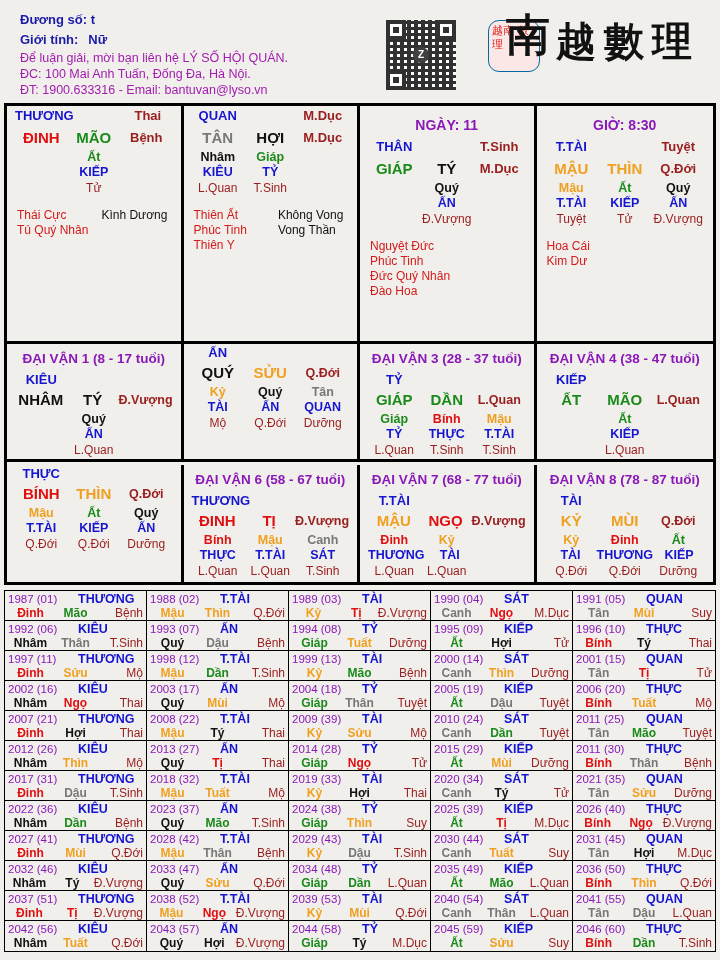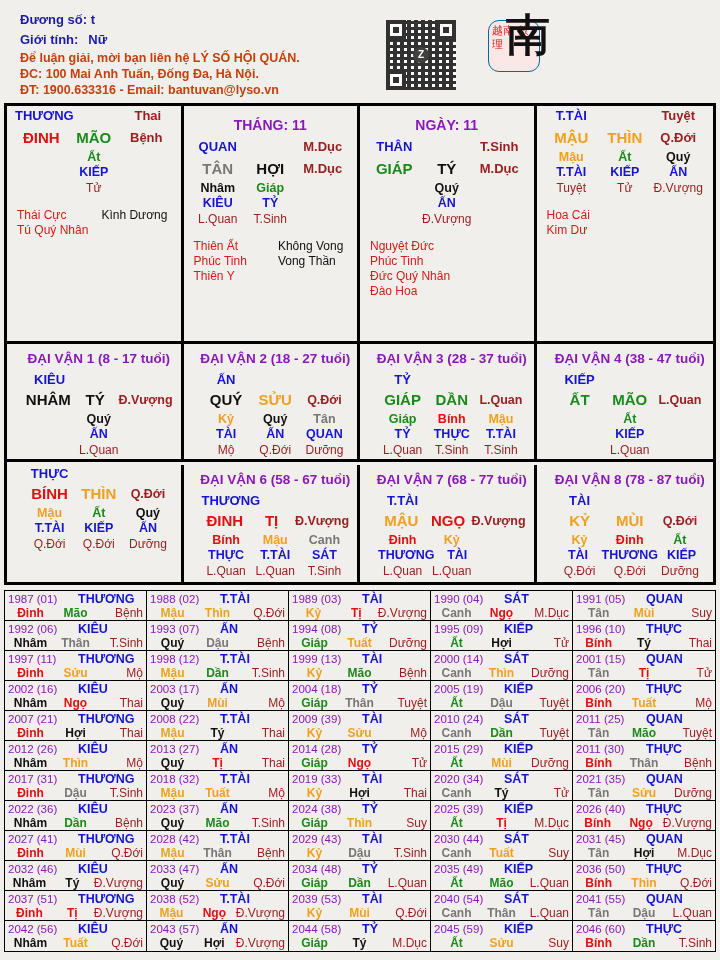--- a/index.html
+++ b/index.html
@@ -6,21 +6,21 @@
   body {
     width: 720px; height: 960px; overflow: hidden;
     background: #f1efec;
     font-family: "Liberation Sans", sans-serif;
     position: relative;
   }
   .header { position: absolute; left: 8px; top: 0; width: 720px; height: 100px; }
   .info { position: absolute; left: 12px; top: 10px; }
   .info .l1, .info .l2 { color: #1a1aa8; font-weight: bold; font-size: 13px; line-height: 20px; }
   .info .l2 .val { margin-left: 10px; }
-  .info .red { color: #c2410c; font-weight: bold; font-size: 12.5px; line-height: 16px; }
+  .info .red { color: #a21caf; font-weight: normal; font-size: 12.5px; line-height: 16px; }
   .qr {
     position: absolute; left: 378px; top: 20px; width: 70px; height: 70px;
     background:
       repeating-linear-gradient(90deg, #111 0 4px, transparent 4px 7px),
       repeating-linear-gradient(0deg, #111 0 3px, transparent 3px 6px);
     background-color: #fff; opacity: .85;
   }
   .qr .finder { position: absolute; width: 20px; height: 20px; border: 4px solid #111; background: #fff; }
   .qr .finder::after { content: ""; position: absolute; left: 3px; top: 3px; width: 6px; height: 6px; background: #111; }
   .qr .center { position: absolute; left: 27px; top: 27px; width: 16px; height: 16px; border-radius: 50%; background: #222; color: #fff; font-size: 10px; text-align: center; line-height: 16px; font-weight: bold; }
@@ -45,21 +45,21 @@
   .small { font-weight: bold; font-size: 12.5px; height: 15px; line-height: 15px; }
   .stage { font-size: 12px; color: #9a2020; height: 16px; line-height: 16px; }
   .stage-b { font-weight: bold; font-size: 13px; color: #9a2020; }
   .stars { display: flex; padding: 0 10px; margin-top: 12px; font-size: 12px; line-height: 15px; }
   .stars .c1 { width: 55%; color: #d41a1a; }
   .stars .c2 { width: 45%; color: #111; }
 
   .dv { position: absolute; left: 0; width: 706px; height: 118px; display: flex; }
   .dv.r1 { top: 238px; border-bottom: 3px solid #000; }
   .dv.r2 { top: 359px; height: 120px; }
-  .dvcell { width: 25%; height: 100%; border-right: 3px solid #000; padding-left: 10px; }
+  .dvcell { width: 25%; height: 100%; border-right: 3px solid #000; }
   .dvcell:last-child { border-right: none; }
   .dvtitle { text-align: center; color: #8a18b8; font-weight: bold; font-size: 13.5px; margin-top: 7px; height: 20px; }
 
   .table { position: absolute; left: 4px; top: 590px; width: 712px; border: 1.5px solid #000; }
   .trow { display: flex; height: 30px; border-bottom: 1px solid #000; }
   .trow:last-child { border-bottom: none; }
   .tcell { width: 20%; border-right: 1px solid #000; padding: 1px 3px 0 3px; }
   .tcell:last-child { border-right: none; }
   .tline1 { display: flex; height: 14px; line-height: 14px; }
   .tline1 .yr { color: #8a18b8; font-size: 11.5px; width: 62px; }
@@ -83,20 +83,21 @@
     <div class="red">ĐT: 1900.633316 - Email: bantuvan@lyso.vn</div>
   </div>
   <div class="qr">
     <div class="finder" style="left:0;top:0"></div>
     <div class="finder" style="right:0;top:0"></div>
     <div class="finder" style="left:0;bottom:0"></div>
     <div class="center">Z</div>
   </div>
   <div class="seal">越南 數理</div>
   <div class="seal-big">南</div>
+  <div class="brand">越數理</div>
 </div>
 
 <div class="grid">
   <div class="pillars" id="pillars">
       <div class="pillar">
         <div class="prow">
           <div class="thap">THƯƠNG</div>
           <div></div>
           <div class="stage-b" style="font-size:13px;line-height:20px">Thai</div>
         </div>
@@ -124,21 +125,20 @@
           <div class="c1">
             <div>Thái Cực</div>
             <div>Tú Quý Nhân</div>
           </div>
           <div class="c2">
             <div>Kình Dương</div>
           </div>
         </div>
       </div>
       <div class="pillar">
-        <div class="ptitle">THÁNG: 11</div>
         <div class="prow">
           <div class="thap">QUAN</div>
           <div></div>
           <div class="stage-b" style="font-size:13px;line-height:20px">M.Dục</div>
         </div>
         <div class="prow">
           <div class="big" style="color:#777777">TÂN</div>
           <div class="big" style="color:#111111">HỢI</div>
           <div class="big stage-b" style="font-size:13px">M.Dục</div>
         </div>
@@ -200,20 +200,21 @@
           <div class="c1">
             <div>Nguyệt Đức</div>
             <div>Phúc Tinh</div>
             <div>Đức Quý Nhân</div>
             <div>Đào Hoa</div>
           </div>
           <div class="c2"></div>
         </div>
       </div>
       <div class="pillar">
+        <div class="ptitle">GIỜ: 8:30</div>
         <div class="prow">
           <div class="thap">T.TÀI</div>
           <div></div>
           <div class="stage-b" style="font-size:13px;line-height:20px">Tuyệt</div>
         </div>
         <div class="prow">
           <div class="big" style="color:#f0a020">MẬU</div>
           <div class="big" style="color:#f0a020">THÌN</div>
           <div class="big stage-b" style="font-size:13px">Q.Đới</div>
         </div>
@@ -264,21 +265,20 @@
           <div class="small thap" style="height:15px;line-height:15px">ẤN</div>
           <div class="small thap" style="height:15px;line-height:15px"></div>
         </div>
         <div class="prow">
           <div class="stage"></div>
           <div class="stage">L.Quan</div>
           <div class="stage"></div>
         </div>
       </div>
       <div class="dvcell">
-        <div class="dvtitle">ĐẠI VẬN 2 (18 - 27 tuổi)</div>
         <div class="prow">
           <div class="thap" style="height:17px;line-height:17px">ẤN</div>
           <div></div>
           <div></div>
         </div>
         <div class="prow">
           <div class="big" style="color:#111111">QUÝ</div>
           <div class="big" style="color:#f0a020">SỬU</div>
           <div class="big stage-b" style="font-size:12.5px">Q.Đới</div>
         </div>

